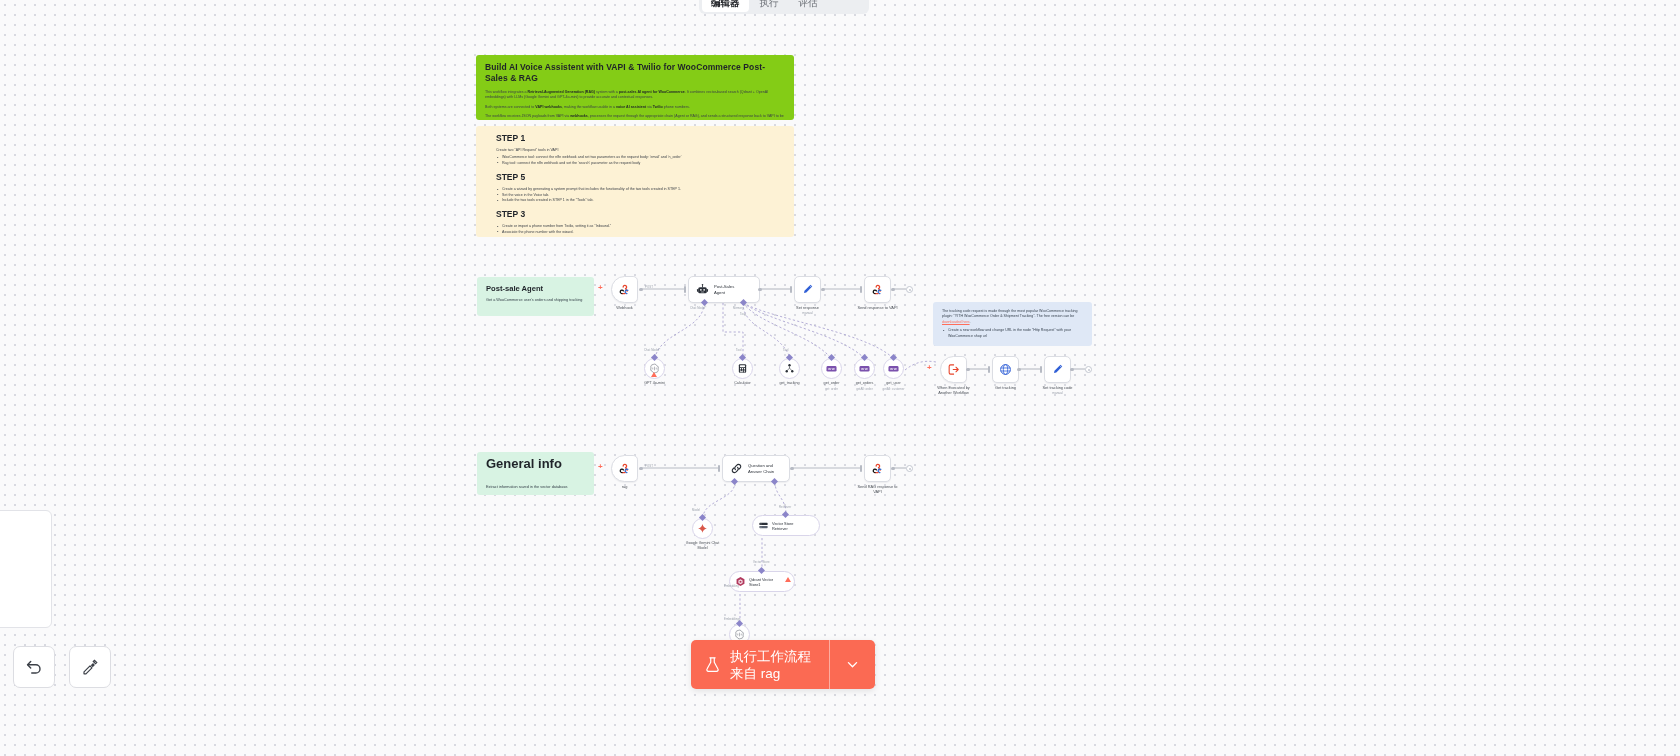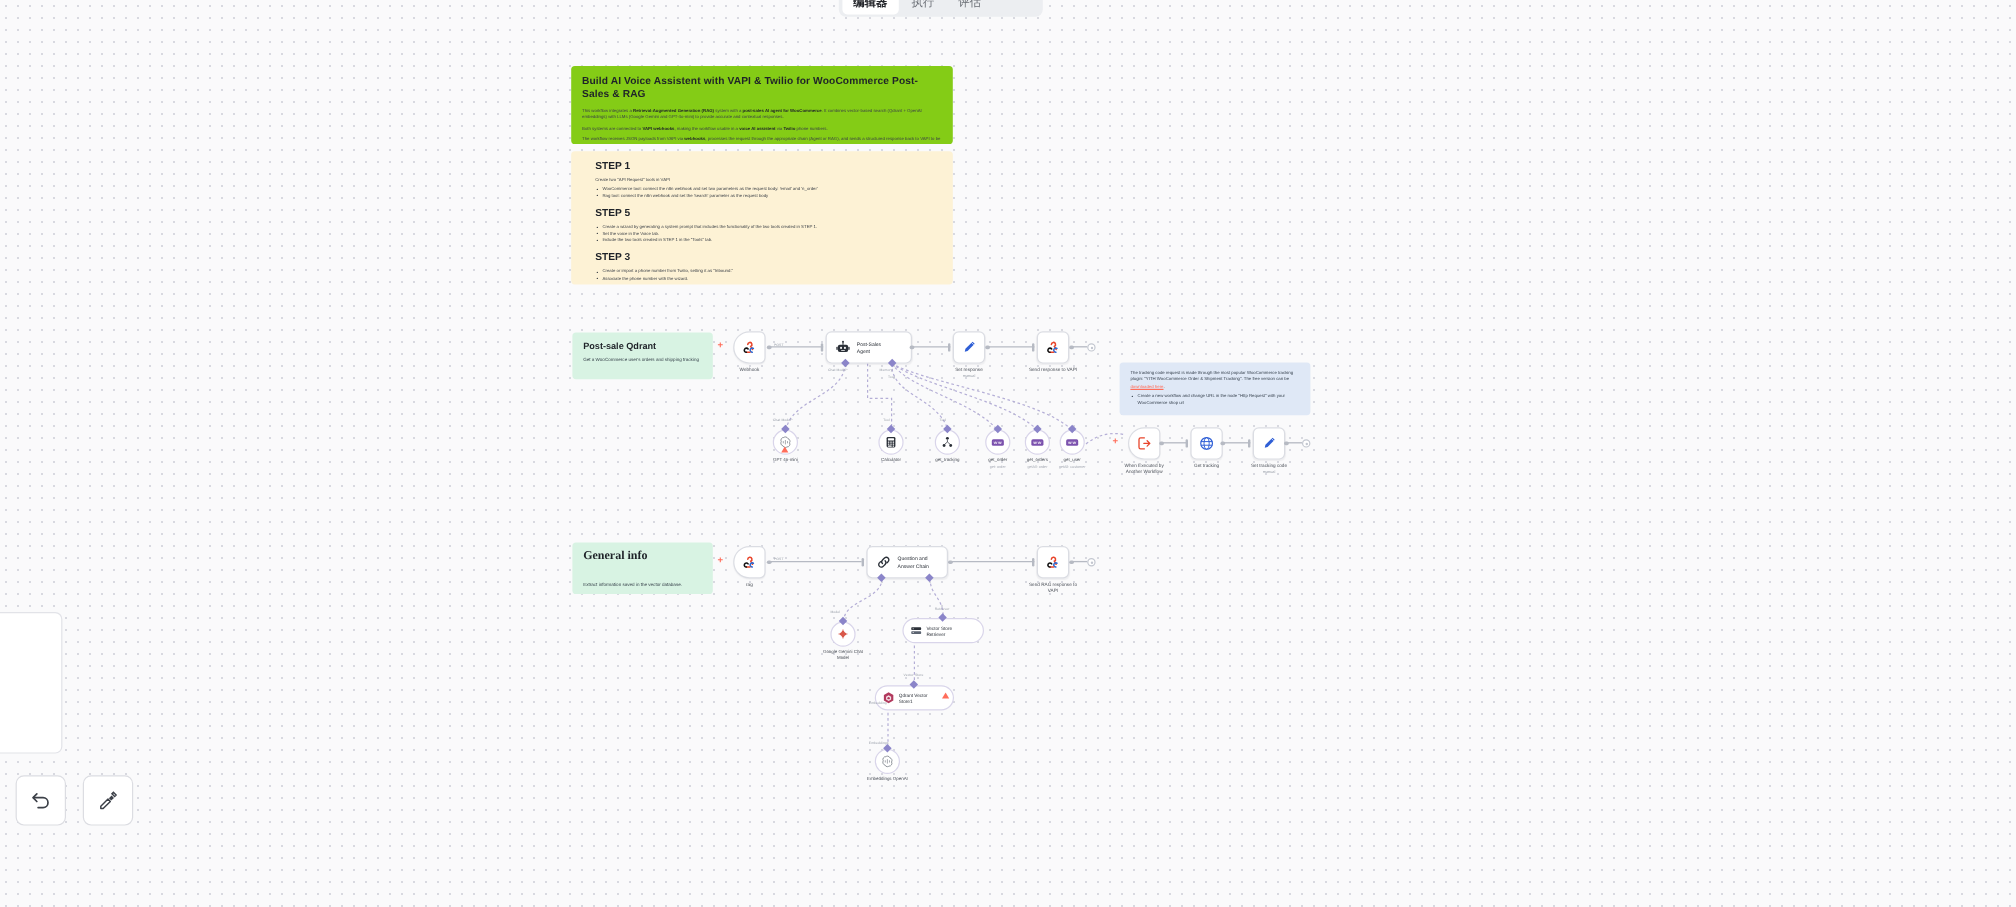--- a/index.html
+++ b/index.html
@@ -255,26 +255,26 @@
       <li>Include the two tools created in STEP 1 in the "Tools" tab.</li>
     </ul>
     <h3 style="font-size:8.5px;line-height:11px;margin:6px 0 4px 0;">STEP 3</h3>
     <ul>
       <li>Create or import a phone number from Twilio, setting it as "Inbound."</li>
       <li>Associate the phone number with the wizard.</li>
     </ul>
   </div>
 
   <div class="sticky green" style="left:477px; top:277px; width:117px; height:39px;">
-    <h3 style="font-size:7.6px;line-height:10px;margin-bottom:4px;">Post-sale Qdrant</h3>
+    <h3 style="font-size:7.6px;line-height:10px;margin-bottom:4px;">Post-sale Agent</h3>
     <p>Get a WooCommerce user's orders and shipping tracking</p>
   </div>
 
   <div class="sticky green" style="left:477px; top:452px; width:117px; height:43px;">
-    <h3 style="font-size:10px;line-height:10px;margin-bottom:16px;font-family:Liberation Serif, serif;">General info</h3>
+    <h3 style="font-size:13px;line-height:10px;margin-bottom:16px;">General info</h3>
     <p>Extract information saved in the vector database.</p>
     <p><span>To build the RAG system please view </span><span class="lnk">this Workflow</span></p>
   </div>
 
   <div class="sticky blue" style="left:933px; top:302px; width:159px; height:44px;">
     <p style="margin-bottom:3px;">The tracking code request is made through the most popular WooCommerce tracking plugin: "YITH WooCommerce Order &amp; Shipment Tracking". The free version can be <span class="lnk">downloaded here</span>.</p>
     <ul>
       <li>Create a new workflow and change URL in the node "Http Request" with your WooCommerce shop url</li>
     </ul>
   </div>
@@ -548,13 +548,28 @@
   </div>
 
   <div class="btnbox" style="left:69px; top:646px;">
     <svg width="18" height="18" viewBox="0 0 24 24">
       <path d="M4 18.5l8-8 2.6 2.6-8 8H4z" fill="none" stroke="#3c4048" stroke-width="1.6" stroke-linejoin="round"></path>
       <path d="M13 9.6l3-3 2.6 2.6-3 3z" fill="#3c4048"></path>
       <path d="M16.4 4.6l1.6-1.6 3 3-1.6 1.6z" fill="none" stroke="#3c4048" stroke-width="1.6"></path>
     </svg>
   </div>
 
+  <div class="execbar">
+    <div class="execmain">
+      <svg width="17" height="17" viewBox="0 0 24 24">
+        <path d="M9.5 2.6v6.1L4.3 18.4A2.2 2.2 0 0 0 6.2 21.7h11.6a2.2 2.2 0 0 0 1.9-3.3L14.5 8.7V2.6" fill="none" stroke="#ffffff" stroke-width="1.7" stroke-linejoin="round"></path>
+        <path d="M8.3 2.6h7.4" stroke="#ffffff" stroke-width="1.7" stroke-linecap="round"></path>
+      </svg>
+      <div class="exectext">执行工作流程
+来自 rag</div>
+    </div>
+    <div class="execarrow">
+      <svg width="15" height="15" viewBox="0 0 24 24">
+        <path d="M5.5 9l6.5 6.5L18.5 9" fill="none" stroke="#ffffff" stroke-width="2.2" stroke-linecap="round" stroke-linejoin="round"></path>
+      </svg>
+    </div>
+  </div>
 </div>
 
 </body></html>

